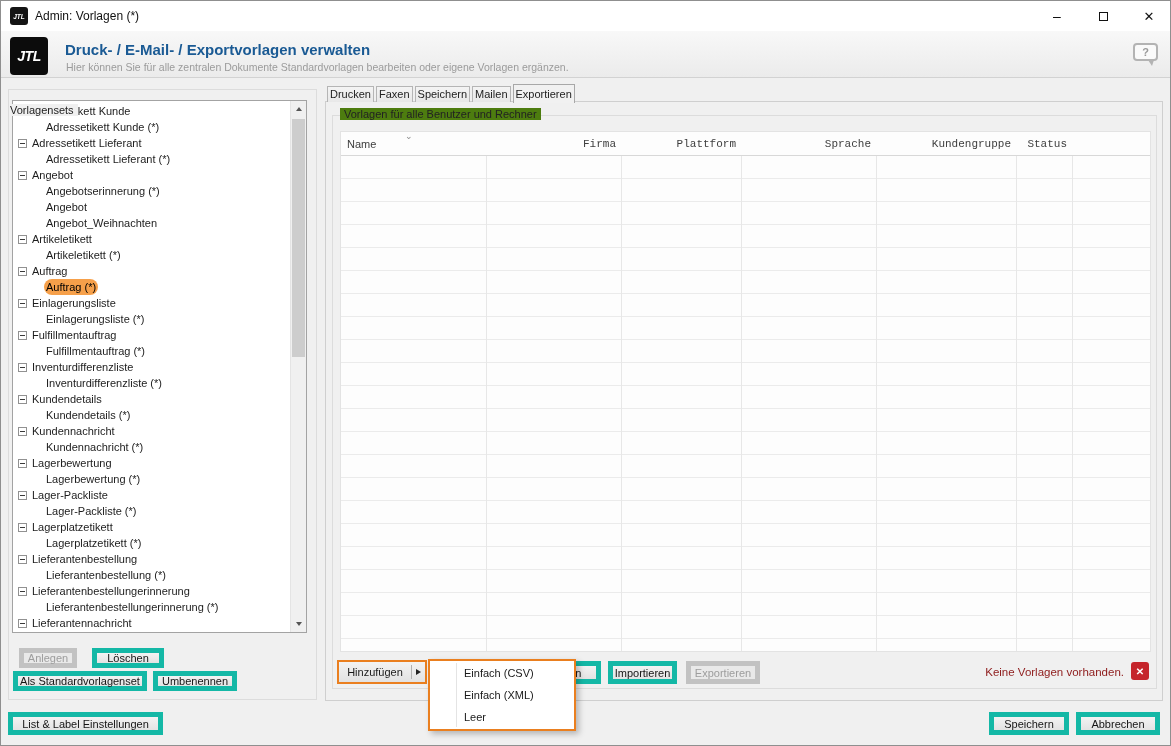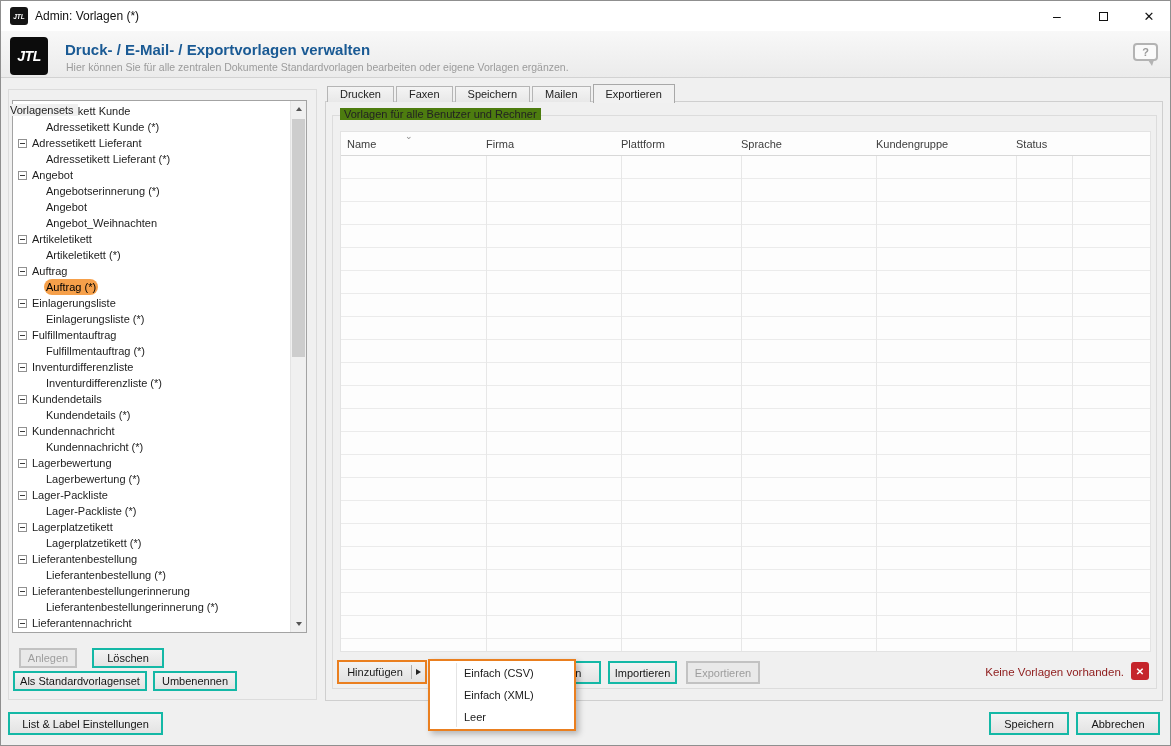--- a/index.html
+++ b/index.html
@@ -51,46 +51,46 @@
   
   [data-name="tree-scrollbar"]{position:absolute;left:290px;top:101px;width:16px;height:531px;background:#f0f0f0;border-left:1px solid #e4e4e4;}
   .sb-arrow{position:absolute;left:0;width:16px;height:16px;display:flex;align-items:center;justify-content:center;}
   .sb-up{top:0;} .sb-down{bottom:0;}
   .sb-up::after{content:"";border-left:3.5px solid transparent;border-right:3.5px solid transparent;border-bottom:4px solid #555;}
   .sb-down::after{content:"";border-left:3.5px solid transparent;border-right:3.5px solid transparent;border-top:4px solid #555;}
   [data-name="tree-scrollbar-thumb"]{position:absolute;left:1px;top:18px;width:13px;height:238px;background:#cdcdcd;}
 
   
   .btn{position:absolute;display:flex;align-items:center;justify-content:center;text-align:center;
-    background:linear-gradient(#f3f3f3,#e3e3e3);border:2px solid #14b8a6;font-size:11px;color:#151515;}
+    background:linear-gradient(#f3f3f3,#e3e3e3);border:5px solid #14b8a6;font-size:11px;color:#151515;}
   .btn.disabled{color:#9d9d9d;background:#e9e9e9;border-color:#c2c2c2;}
 
   [data-name="anlegen-button"]{left:19px;top:648px;width:58px;height:20px;}
   [data-name="sidebar-loeschen-button"]{left:92px;top:648px;width:72px;height:20px;}
   [data-name="als-standard-button"]{left:13px;top:671px;width:134px;height:20px;}
   [data-name="umbenennen-button"]{left:153px;top:671px;width:84px;height:20px;}
   [data-name="list-label-button"]{left:8px;top:712px;width:155px;height:23px;}
 
   
   [data-name="tab-bar"]{position:absolute;left:327px;top:83px;height:19px;display:flex;align-items:flex-end;z-index:3;}
-  .tab{height:16px;line-height:15px;padding:0 12px;margin-right:2px;background:linear-gradient(#f4f4f4,#e8e8e8);
+  .tab{height:16px;line-height:15px;padding:0 2px;margin-right:2px;background:linear-gradient(#f4f4f4,#e8e8e8);
     border:1px solid #b5b5b5;border-bottom:none;color:#222;}
   .tab.active{height:19px;line-height:18px;background:#f1f1f1;border-color:#a8a8a8;margin-bottom:-1px;}
   [data-name="tab-content"]{position:absolute;left:325px;top:101px;width:838px;height:600px;background:#f0f0f0;border:1px solid #cfcfcf;}
 
   
   [data-name="content-group"]{position:absolute;left:332px;top:115px;width:825px;height:574px;border:1px solid #dcdcdc;}
   [data-name="content-group-label"]{position:absolute;left:340px;top:108px;background:#4d7c0f;padding:0 4px;z-index:2;color:#222;}
 
   
   [data-name="templates-table"]{position:absolute;left:340px;top:131px;width:811px;height:521px;background:#fdfdfd;border:1px solid #e3e3e3;}
   [data-name="table-header"]{position:absolute;left:0;top:0;width:100%;height:24px;display:flex;border-bottom:1px solid #d8d8d8;background:#fdfdfd;z-index:2;}
   .hcell{display:flex;align-items:center;color:#3d3d3d;flex:none;}
   .hcell.first{justify-content:flex-start;padding-left:6px;position:relative;}
-  .hcell.num{justify-content:flex-start;padding-right:5px;}
+  .hcell.num{justify-content:flex-end;padding-right:5px;font-family:Liberation Mono, monospace;}
   .sort-glyph{position:absolute;left:64px;top:-1px;font-size:9px;color:#8a8a8a;}
   [data-name="table-body"]{position:absolute;left:0;top:24px;right:0;bottom:0;
     background:repeating-linear-gradient(to bottom,#fdfdfd 0 22px,#ebebeb 22px 23px);}
   .vsep{position:absolute;top:0;bottom:0;width:1px;background:#e7e7e7;z-index:1;}
 
   
   [data-name="hinzufuegen-button"]{position:absolute;left:337px;top:660px;width:90px;height:24px;
     border:2px solid #ea7f1f;background:linear-gradient(#f3f3f3,#e2e2e2);display:flex;align-items:center;z-index:5;}
   [data-name="hinzufuegen-button"] .lbl{flex:1;text-align:center;}
   [data-name="hinzufuegen-button"] .vdiv{width:1px;height:14px;background:#b0b0b0;}

